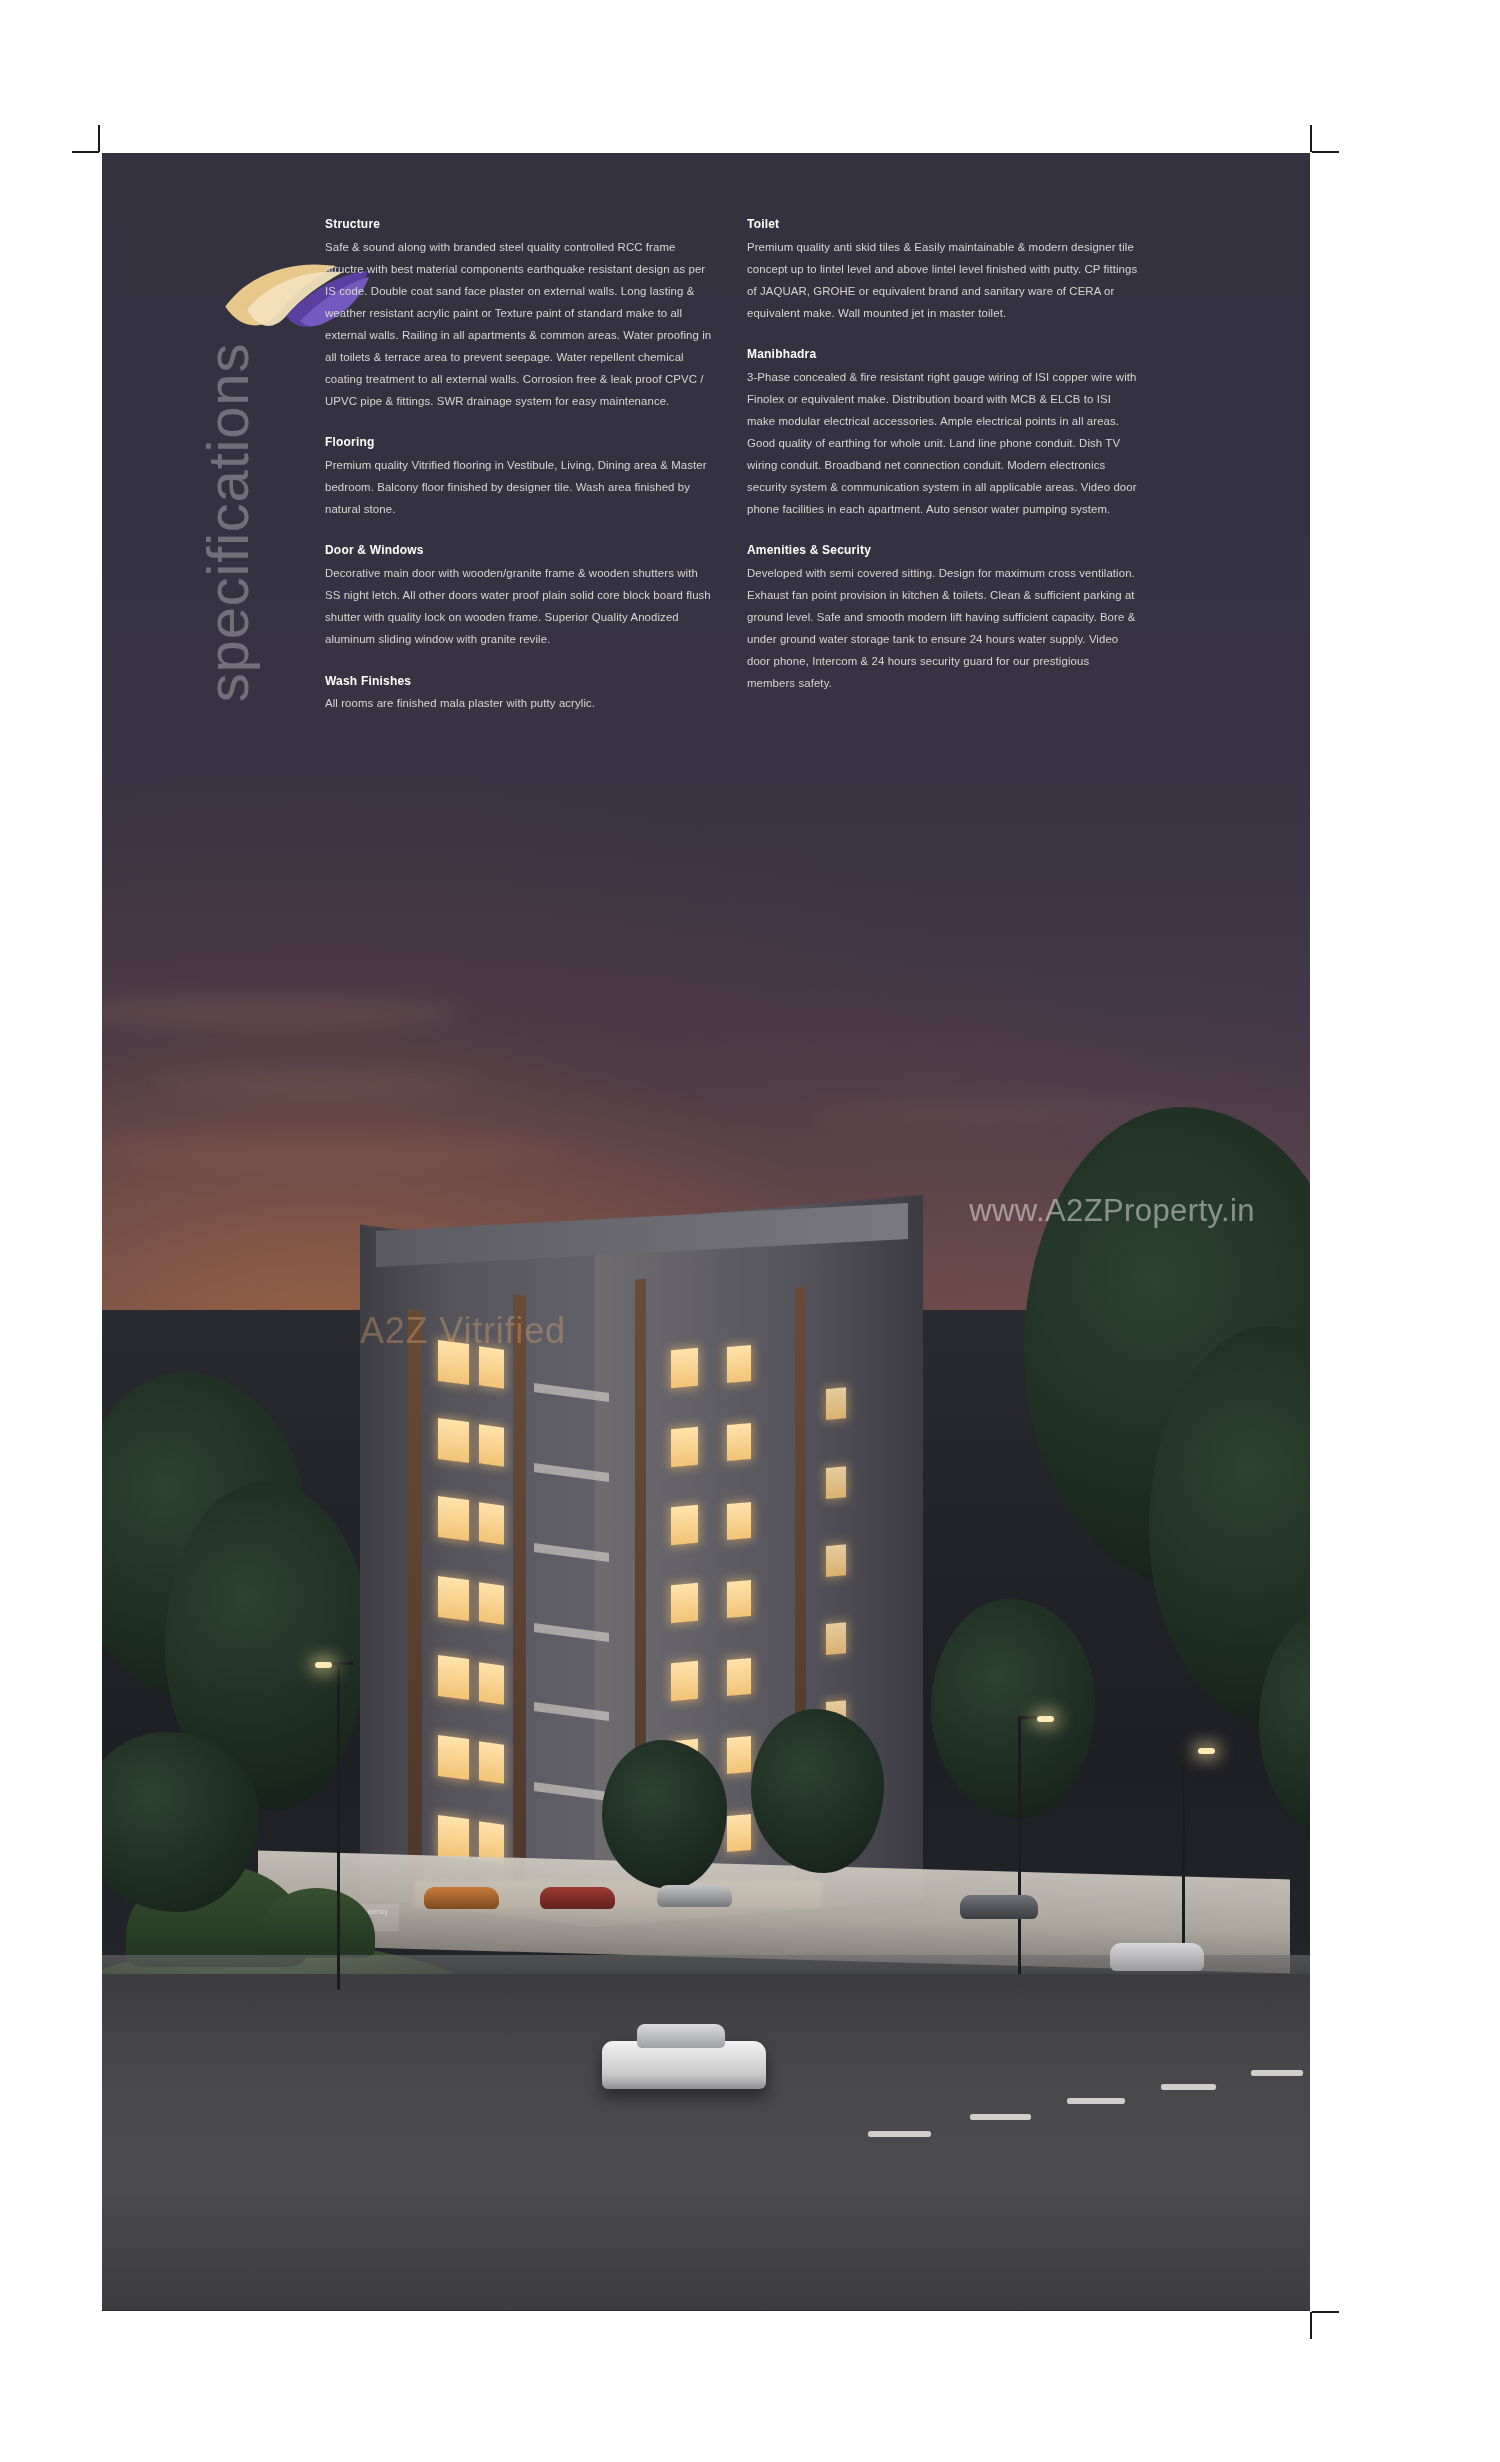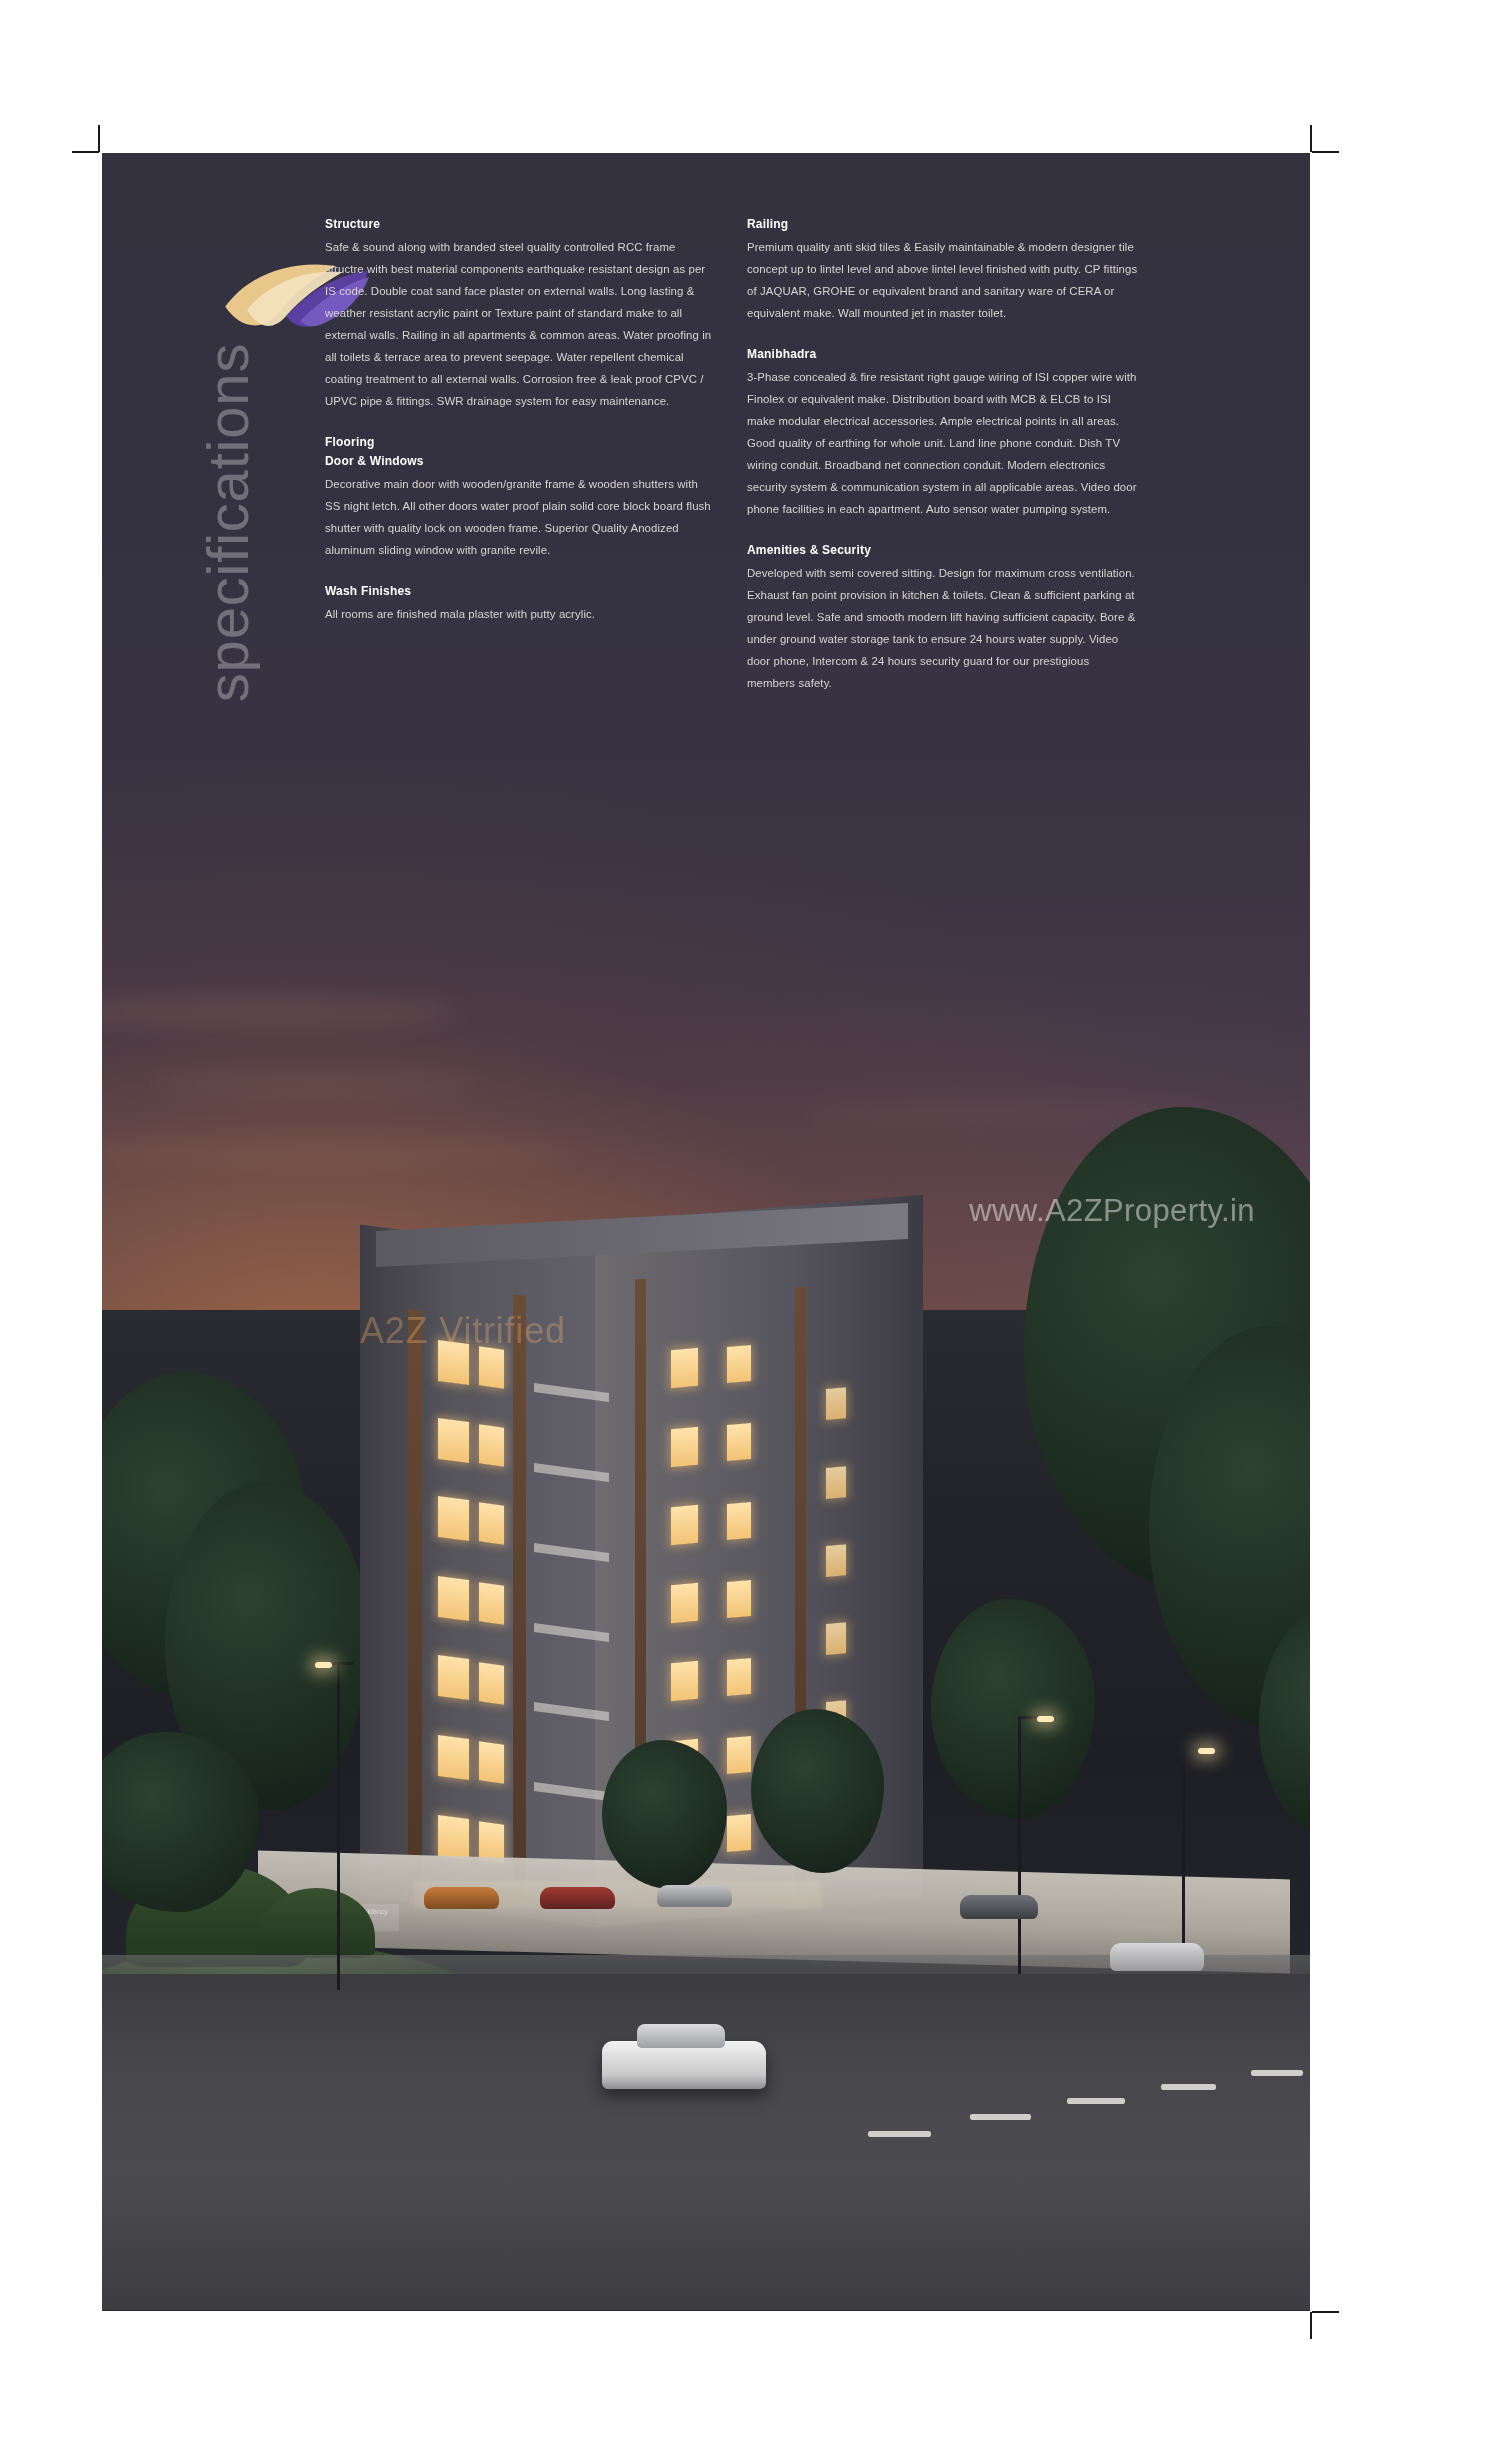--- a/index.html
+++ b/index.html
@@ -420,30 +420,31 @@
         </svg>
       </div>
 
       <div id="vertical-title">specifications</div>
 
       <div class="col" id="col-left">
         <h3 class="sec-head">Structure</h3>
         <p class="sec-body">Safe &amp; sound along with branded steel quality controlled RCC frame structre with best material components earthquake resistant design as per IS code. Double coat sand face plaster on external walls. Long lasting &amp; weather resistant acrylic paint or Texture paint of standard make to all external walls. Railing in all apartments &amp; common areas. Water proofing in all toilets &amp; terrace area to prevent seepage. Water repellent chemical coating treatment to all external walls. Corrosion free &amp; leak proof CPVC / UPVC pipe &amp; fittings. SWR drainage system for easy maintenance.</p>
 
         <h3 class="sec-head">Flooring</h3>
+        <p class="sec-body">Premium quality Vitrified flooring in Vestibule, Living, Dining area &amp; Master bedroom. Balcony floor finished by designer tile. Wash area finished by natural stone.</p>
 
         <h3 class="sec-head">Door &amp; Windows</h3>
         <p class="sec-body">Decorative main door with wooden/granite frame &amp; wooden shutters with SS night letch. All other doors water proof plain solid core block board flush shutter with quality lock on wooden frame. Superior Quality Anodized aluminum sliding window with granite revile.</p>
 
         <h3 class="sec-head">Wash Finishes</h3>
         <p class="sec-body last">All rooms are finished mala plaster with putty acrylic.</p>
       </div>
 
       <div class="col" id="col-right">
-        <h3 class="sec-head">Railing</h3>
+        <h3 class="sec-head">Toilet</h3>
         <p class="sec-body">Premium quality anti skid tiles &amp; Easily maintainable &amp; modern designer tile concept up to lintel level and above lintel level finished with putty. CP fittings of JAQUAR, GROHE or equivalent brand and sanitary ware of CERA or equivalent make. Wall mounted jet in master toilet.</p>
 
         <h3 class="sec-head">Manibhadra</h3>
         <p class="sec-body">3-Phase concealed &amp; fire resistant right gauge wiring of ISI copper wire with Finolex or equivalent make. Distribution board with MCB &amp; ELCB to ISI make modular electrical accessories. Ample electrical points in all areas. Good quality of earthing for whole unit. Land line phone conduit. Dish TV wiring conduit. Broadband net connection conduit. Modern electronics security system &amp; communication system in all applicable areas. Video door phone facilities in each apartment. Auto sensor water pumping system.</p>
 
         <h3 class="sec-head">Amenities &amp; Security</h3>
         <p class="sec-body last">Developed with semi covered sitting. Design for maximum cross ventilation. Exhaust fan point provision in kitchen &amp; toilets. Clean &amp; sufficient parking at ground level. Safe and smooth modern lift having sufficient capacity. Bore &amp; under ground water storage tank to ensure 24 hours water supply. Video door phone, Intercom &amp; 24 hours security guard for our prestigious members safety.</p>
       </div>
 
     </div>

